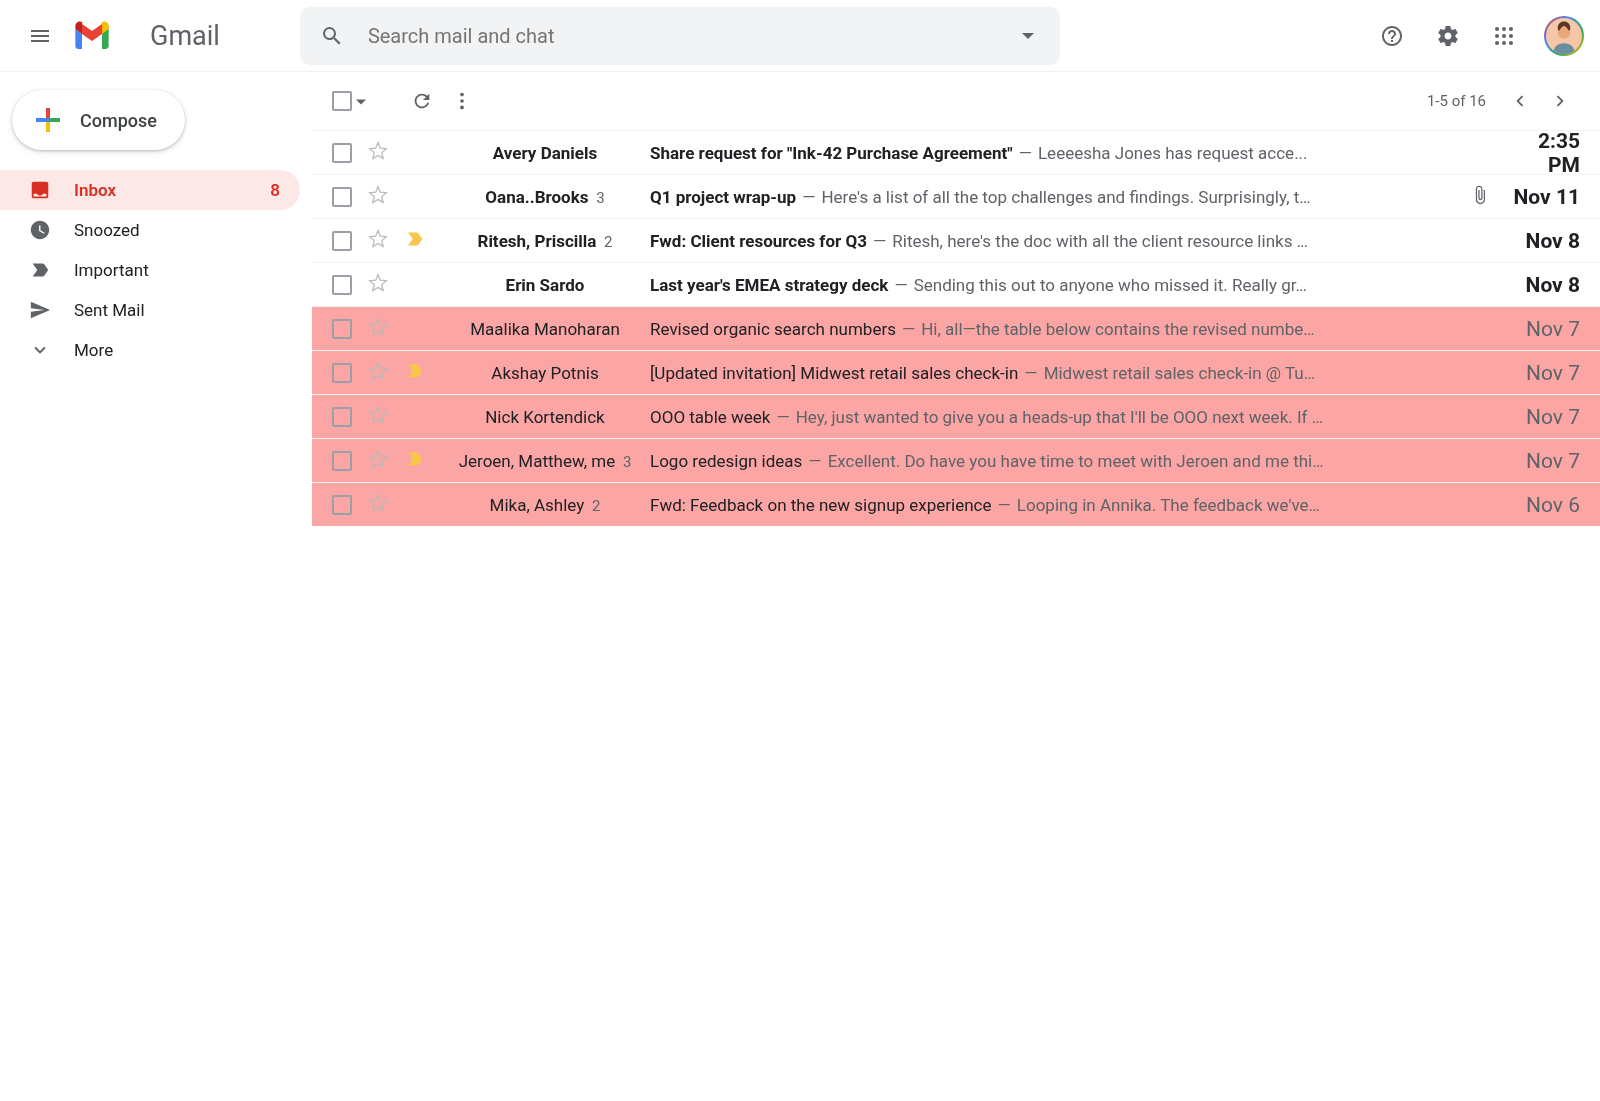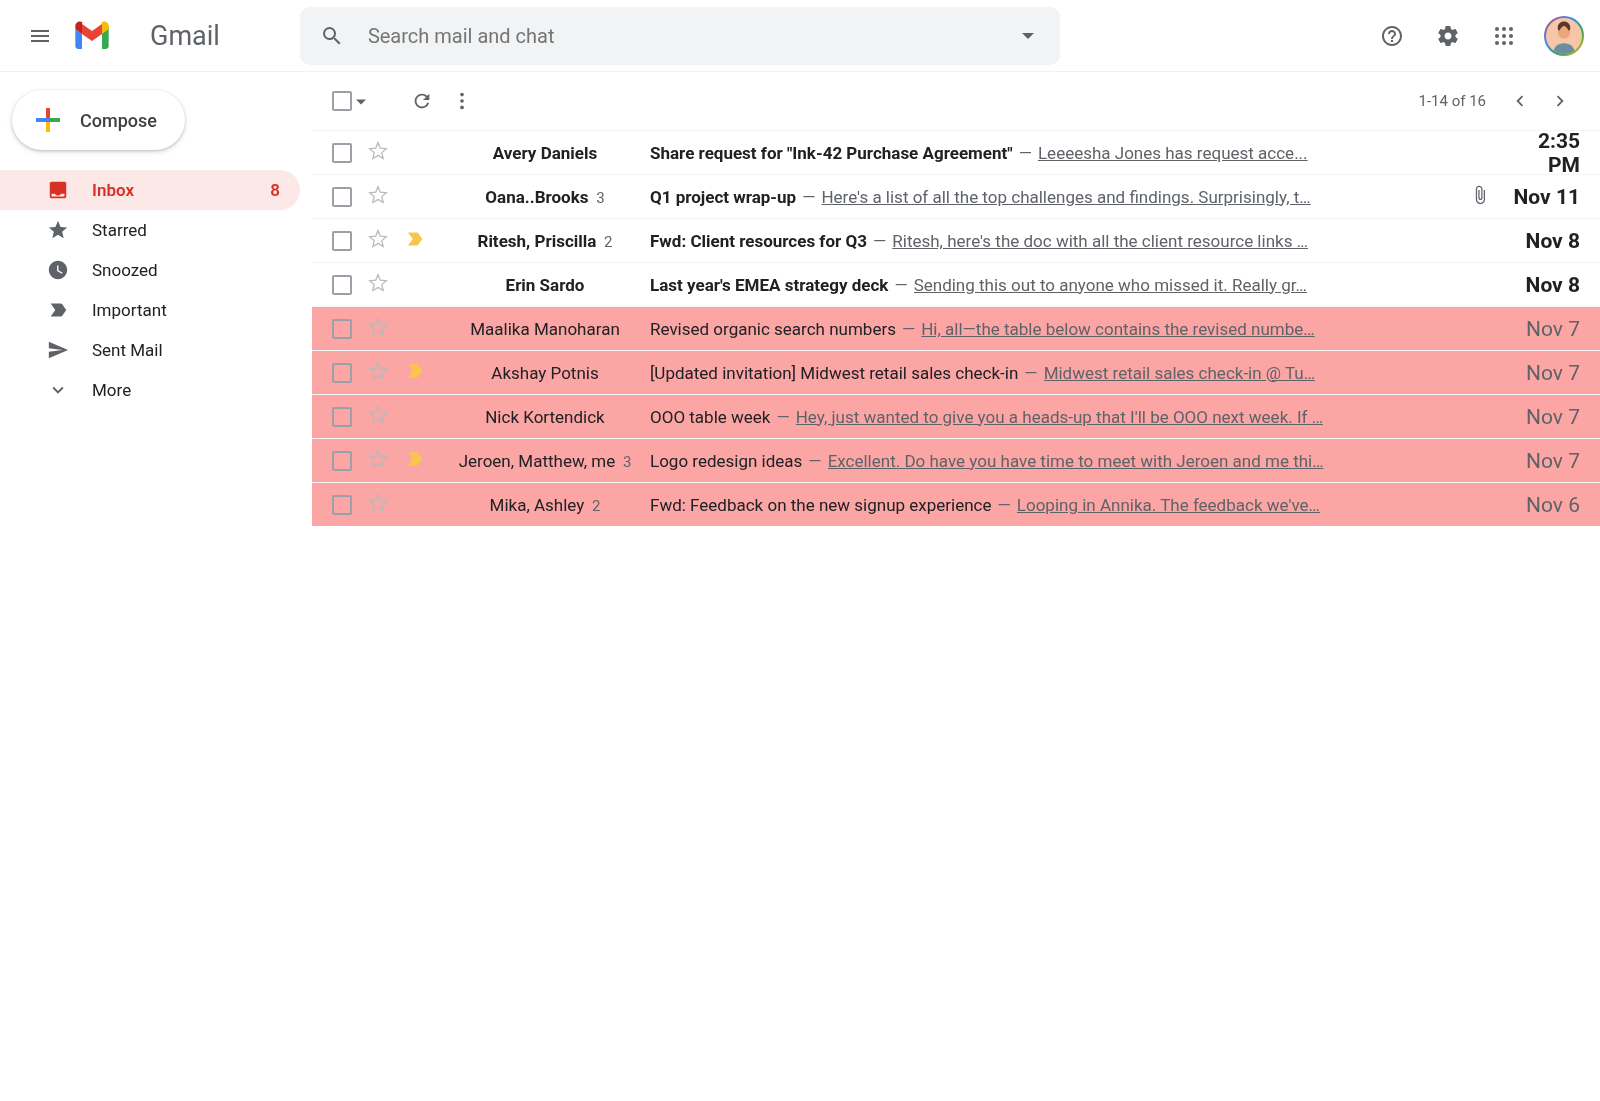--- a/index.html
+++ b/index.html
@@ -24,21 +24,21 @@
 .icon-btn svg { width: 24px; height: 24px; fill: #5f6368; }
 .avatar { width: 40px; height: 40px; border-radius: 50%; margin-left: 8px; cursor: pointer; position: relative; background: linear-gradient(135deg,#ea4335,#4285f4,#34a853,#fbbc05); padding: 2px; }
 .avatar-inner { width: 100%; height: 100%; border-radius: 50%; background: #f5c7a8; display:flex; align-items:center; justify-content:center; overflow:hidden; }
 
 .main { display: flex; height: calc(100% - 72px); }
 .sidebar { width: 312px; padding-top: 18px; }
 .compose-btn { margin-left: 12px; height: 60px; padding: 0 28px 0 18px; border-radius: 30px; box-shadow: 0 1px 3px rgba(0,0,0,0.2), 0 2px 6px rgba(0,0,0,0.1); display: inline-flex; align-items: center; background: #fff; cursor: pointer; margin-bottom: 20px; }
 .compose-plus { width: 36px; height: 36px; margin-right: 14px; }
 .compose-label { font-size: 18px; color: #3c4043; font-weight: 500; }
 
-.nav-item { height: 40px; display: flex; align-items: center; padding-left: 46px; border-radius: 0 20px 20px 0; margin-right: 12px; cursor: pointer; color: #202124; font-size: 17px; }
+.nav-item { height: 40px; display: flex; align-items: center; padding-left: 28px; border-radius: 0 20px 20px 0; margin-right: 12px; cursor: pointer; color: #202124; font-size: 17px; }
 .nav-item.active { background: #fce8e6; color: #d93025; font-weight: 600; }
 .nav-icon { width: 24px; height: 24px; margin-right: 22px; display: flex; align-items: center; justify-content: center; }
 .nav-icon svg { fill: #5f6368; width: 22px; height: 22px; }
 .nav-item.active .nav-icon svg { fill: #d93025; }
 .nav-label { flex: 1; }
 .nav-count { margin-right: 20px; font-weight: 600; }
 .nav-item.active .nav-count { color: #d93025; }
 
 .content { flex: 1; display: flex; flex-direction: column; }
 .toolbar { height: 58px; display: flex; align-items: center; padding: 0 20px; }
@@ -61,21 +61,21 @@
 .row-cb { margin-right: 16px; }
 .row-star { width: 24px; margin-right: 14px; cursor: pointer; }
 .row-star svg { width: 20px; height: 20px; fill: none; stroke: #b8b8b8; stroke-width: 1.5; }
 .row-important { width: 26px; margin-right: 8px; display: flex; align-items: center; }
 .important-marker svg { width: 20px; height: 16px; fill: #f7c64b; }
 .sender { width: 210px; flex-shrink: 0; white-space: nowrap; overflow: hidden; text-overflow: ellipsis; color: #202124; text-align: center; }
 .thread-count { color: #5f6368; font-weight: 400; margin-left: 4px; font-size: 15px; }
 .content-cell { flex: 1; display: flex; white-space: nowrap; overflow: hidden; }
 .subject { color: #202124; }
 .sep { color: #5f6368; margin: 0 6px; }
-.snippet { color: #5f6368; overflow: hidden; text-overflow: ellipsis; text-decoration: underline; }
+.snippet { color: #5f6368; overflow: hidden; text-overflow: ellipsis; }
 .attach-icon { margin: 0 12px; }
 .attach-icon svg { width: 20px; height: 20px; fill: #5f6368; }
 .date { width: 78px; text-align: right; color: #5f6368; flex-shrink: 0; font-size: 21px; }
 </style>
 </head>
 <body>
 
 <div class="header">
   <div class="hamburger">
     <svg viewBox="0 0 24 24">
@@ -162,28 +162,20 @@
             <svg viewBox="0 0 24 24">
               <path d="M19 3H5c-1.1 0-2 .9-2 2v14c0 1.1.9 2 2 2h14c1.1 0 2-.9 2-2V5c0-1.1-.9-2-2-2zm0 16H5v-3h3.56c.69 1.19 1.97 2 3.45 2s2.75-.81 3.45-2H19v3z"></path>
             </svg>
           </span>
           <span class="nav-label">Inbox</span>
           <span class="nav-count">8</span>
         </div>
         <div class="nav-item">
           <span class="nav-icon">
             <svg viewBox="0 0 24 24">
-              <path d="M12 17.27L18.18 21l-1.64-7.03L22 9.24l-7.19-.61L12 2 9.19 8.63 2 9.24l5.46 4.73L5.82 21z"></path>
-            </svg>
-          </span>
-          <span class="nav-label">Starred</span>
-        </div>
-        <div class="nav-item">
-          <span class="nav-icon">
-            <svg viewBox="0 0 24 24">
               <path d="M12 2C6.5 2 2 6.5 2 12s4.5 10 10 10 10-4.5 10-10S17.5 2 12 2zm4.2 14.2L11 13V7h1.5v5.2l4.5 2.7-.8 1.3z"></path>
             </svg>
           </span>
           <span class="nav-label">Snoozed</span>
         </div>
         <div class="nav-item">
           <span class="nav-icon">
             <svg viewBox="0 0 24 24">
               <path d="M4 18.99h11c.67 0 1.27-.32 1.63-.83L21 12l-4.37-6.16C16.27 5.33 15.67 5 15 5H4l5 7-5 6.99z"></path>
             </svg>
@@ -223,21 +215,21 @@
           </svg>
       </div>
       <div class="tool-icon">
         <svg viewBox="0 0 24 24">
             <circle cx="12" cy="5" r="2"></circle>
             <circle cx="12" cy="12" r="2"></circle>
             <circle cx="12" cy="19" r="2"></circle>
           </svg>
       </div>
       <div class="tool-spacer"></div>
-      <span class="pagination">1-14 of 16</span>
+      <span class="pagination">1-5 of 16</span>
       <div class="page-nav">
         <svg viewBox="0 0 24 24">
             <path d="M15.41 7.41L14 6l-6 6 6 6 1.41-1.41L10.83 12z"></path>
           </svg>
       </div>
       <div class="page-nav">
         <svg viewBox="0 0 24 24">
             <path d="M10 6L8.59 7.41 13.17 12l-4.58 4.59L10 18l6-6z"></path>
           </svg>
       </div>

